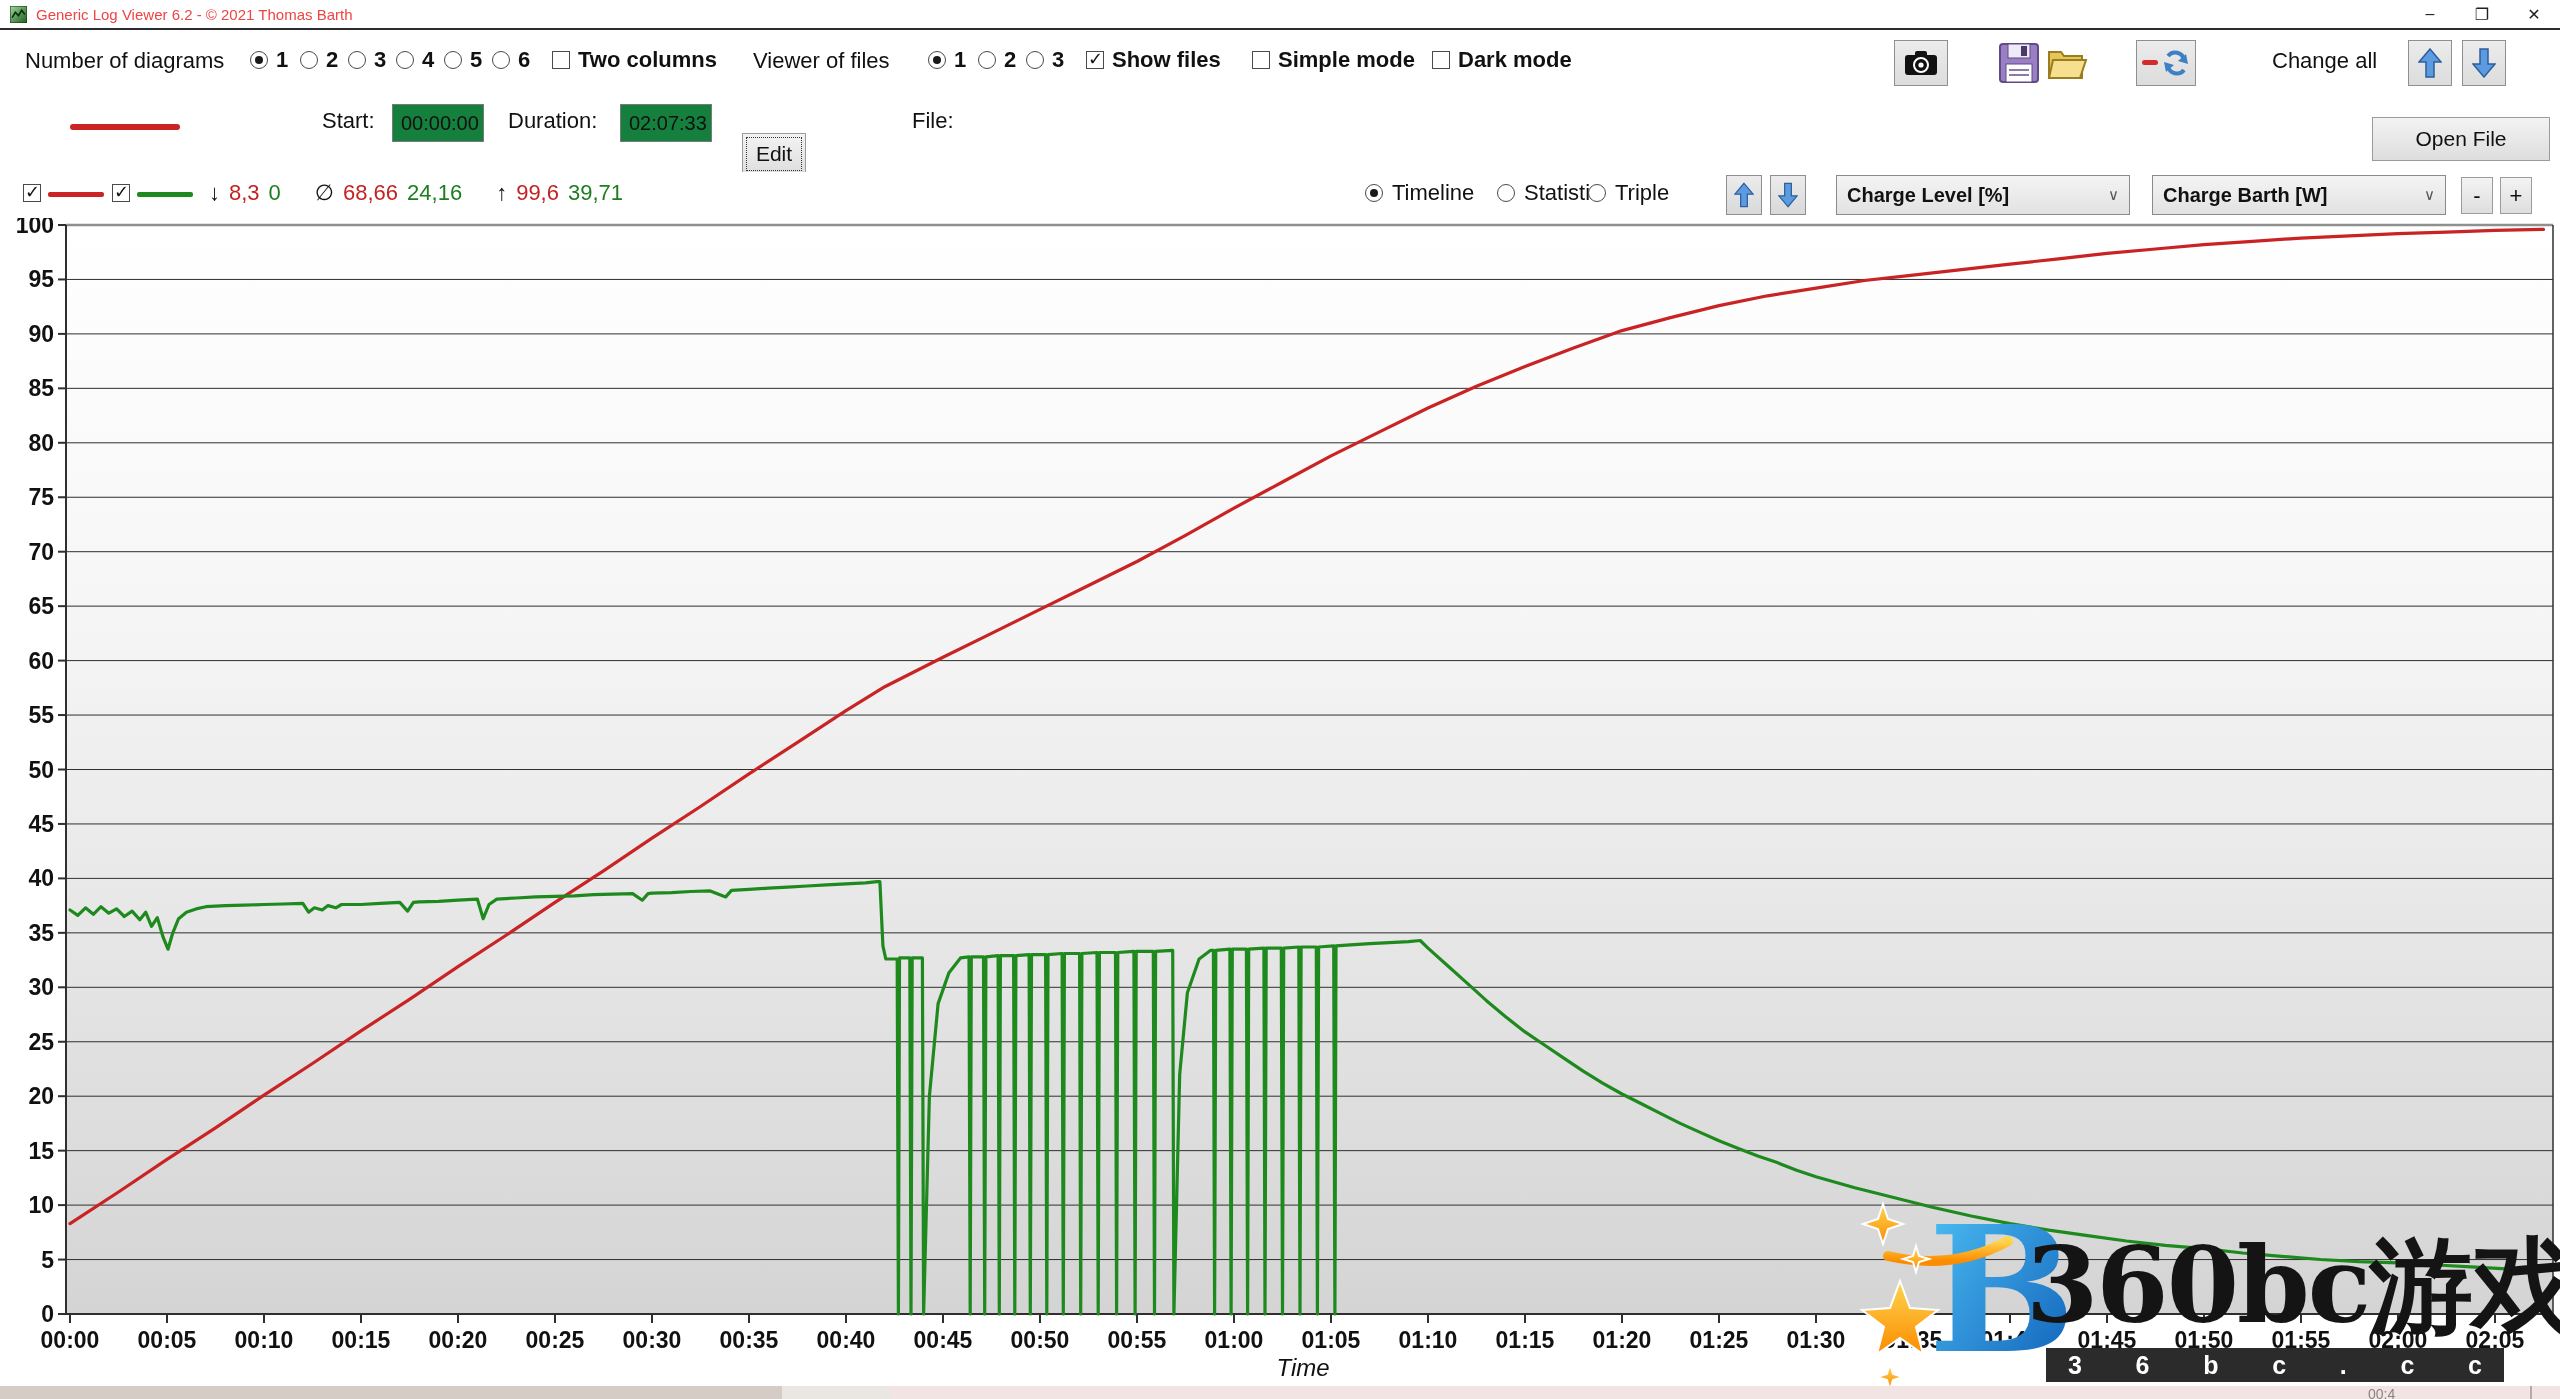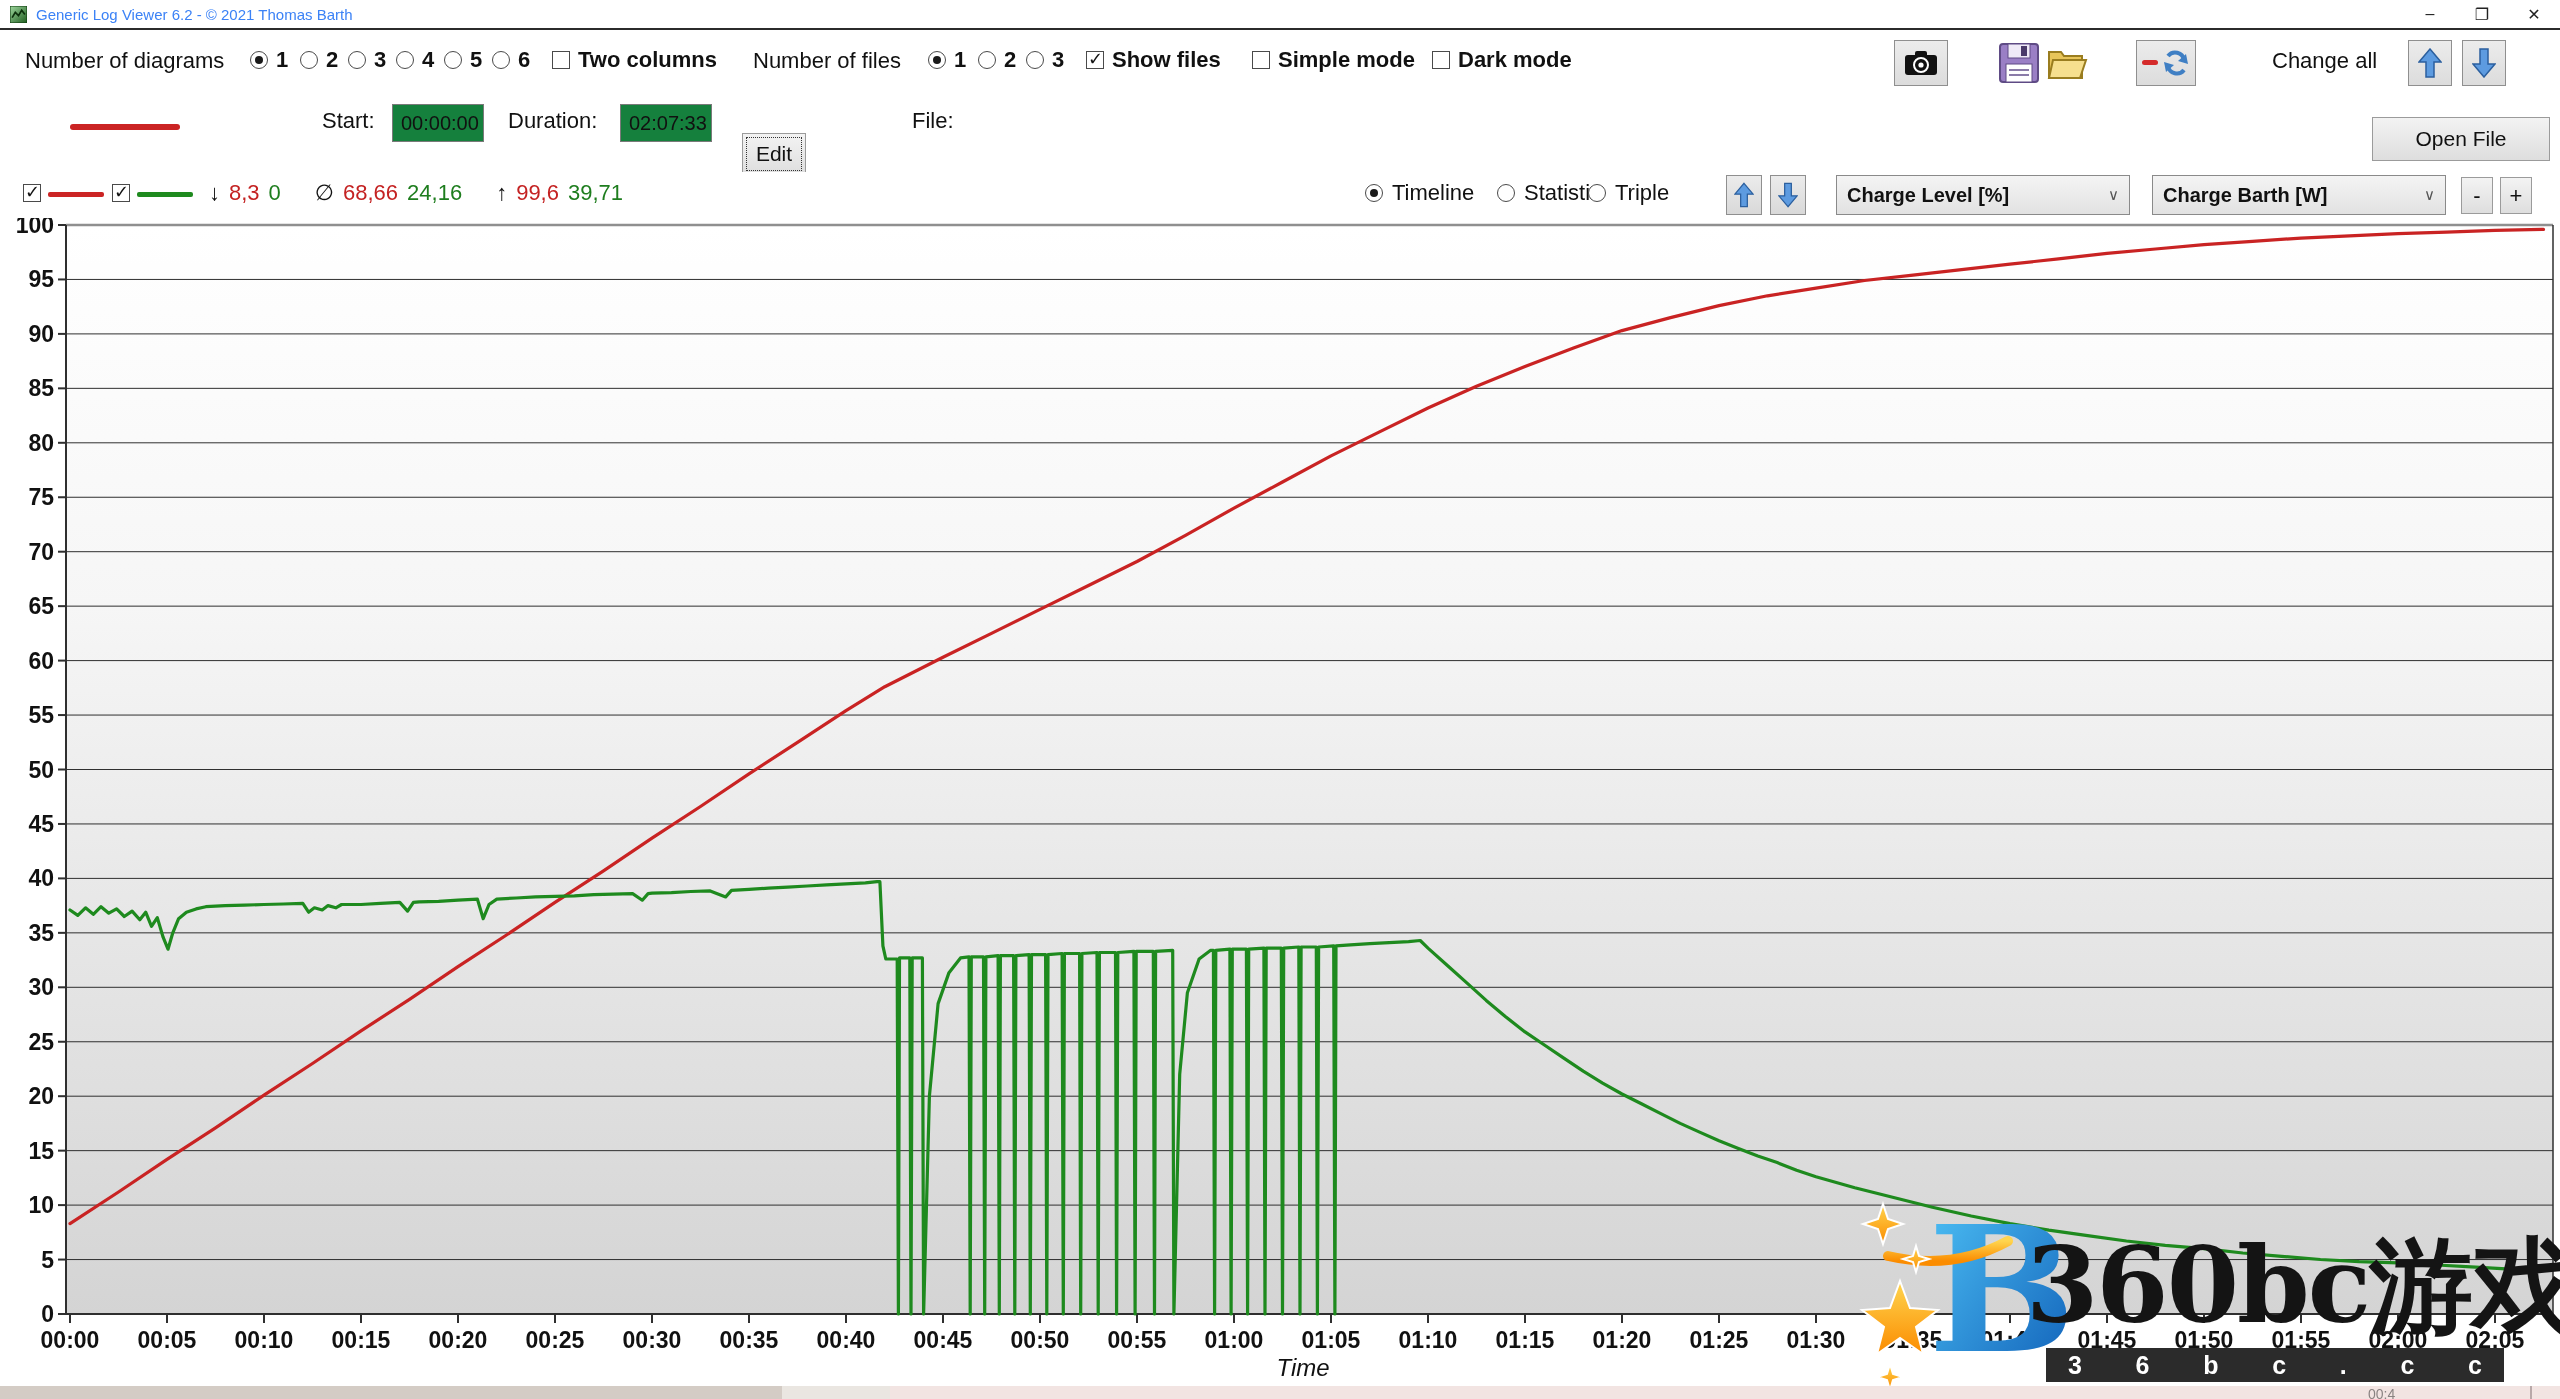--- a/index.html
+++ b/index.html
@@ -3,21 +3,21 @@
 <meta charset="utf-8">
 <style>
   * { margin:0; padding:0; box-sizing:border-box; }
   html,body { width:2560px; height:1399px; overflow:hidden; background:#fff;
     font-family:"Liberation Sans","DejaVu Sans",sans-serif; color:#111; }
 
   
   .titlebar { position:absolute; left:0; top:0; width:2560px; height:30px; background:#fff;
     border-bottom:2px solid #2b2b2b; display:flex; align-items:center; z-index:3; }
   .app-icon { width:17px; height:17px; margin-left:10px; }
-  .title-text { font-size:15px; margin-left:9px; color:#3b82f6; }
+  .title-text { font-size:15px; margin-left:9px; color:#ef4444; }
   .winbtns { position:absolute; right:0; top:0; height:28px; display:flex; }
   .winbtn { width:52px; height:28px; display:flex; align-items:center; justify-content:center;
     font-size:16px; color:#222; }
 
   
   .toolbar { position:absolute; left:0; top:32px; width:2560px; height:62px; background:#fff; z-index:3; }
   .tb-label { position:absolute; top:16px; font-size:22px; font-weight:normal; white-space:nowrap; }
   .opt { position:absolute; top:15px; display:flex; align-items:center; gap:8px; font-size:22px; font-weight:bold; }
   .radio { width:18px; height:18px; border:1px solid #4a4a4a; border-radius:50%; background:#fff; position:relative; flex:0 0 auto; }
   .radio.checked:after { content:""; position:absolute; left:4px; top:4px; width:8px; height:8px; border-radius:50%; background:#1a1a1a; }
@@ -252,21 +252,21 @@
   <div class="opt" style="left:492px">
     <span class="radio"></span>
       <span>6</span>
     </div>
 
   <div class="opt" style="left:552px">
     <span class="check"></span>
       <span>Two columns</span>
     </div>
 
-  <span class="tb-label" style="left:753px">Number of files</span>
+  <span class="tb-label" style="left:753px">Viewer of files</span>
   <div class="opt" style="left:928px">
     <span class="radio checked"></span>
       <span>1</span>
     </div>
   <div class="opt" style="left:978px">
     <span class="radio"></span>
       <span>2</span>
     </div>
   <div class="opt" style="left:1026px">
     <span class="radio"></span>

